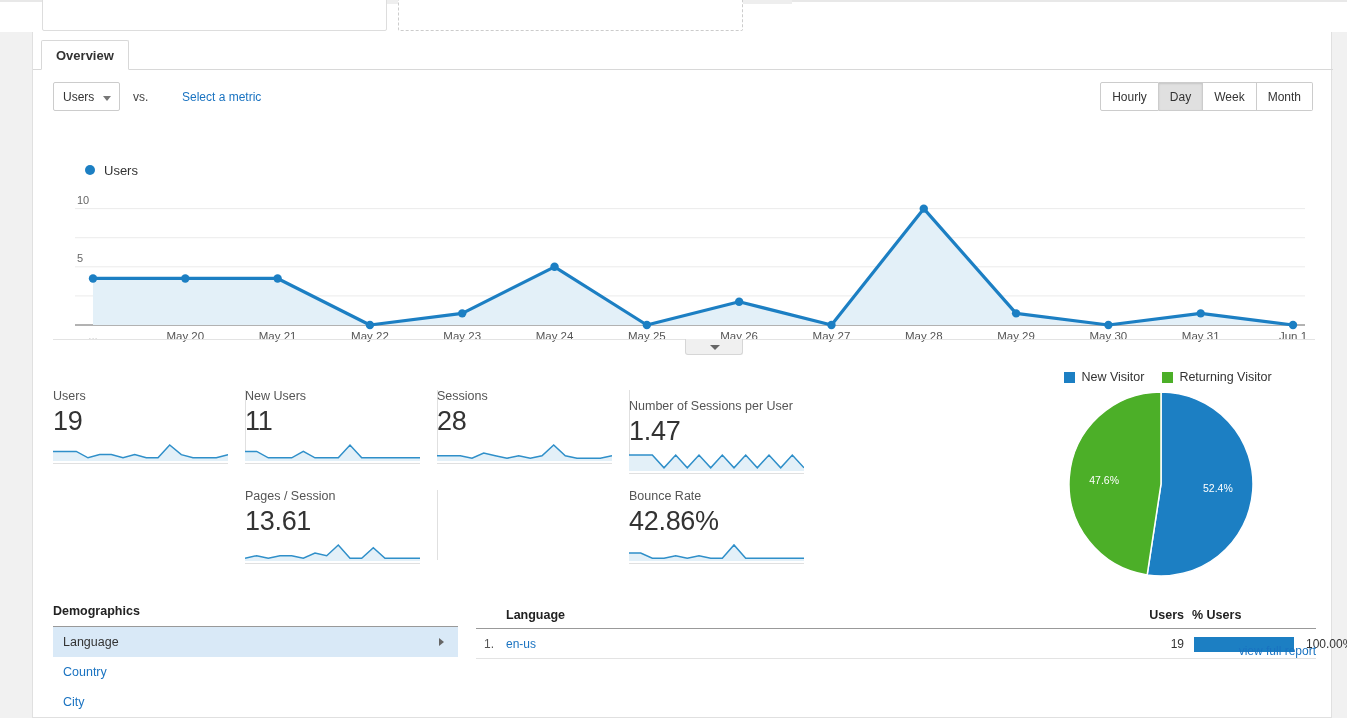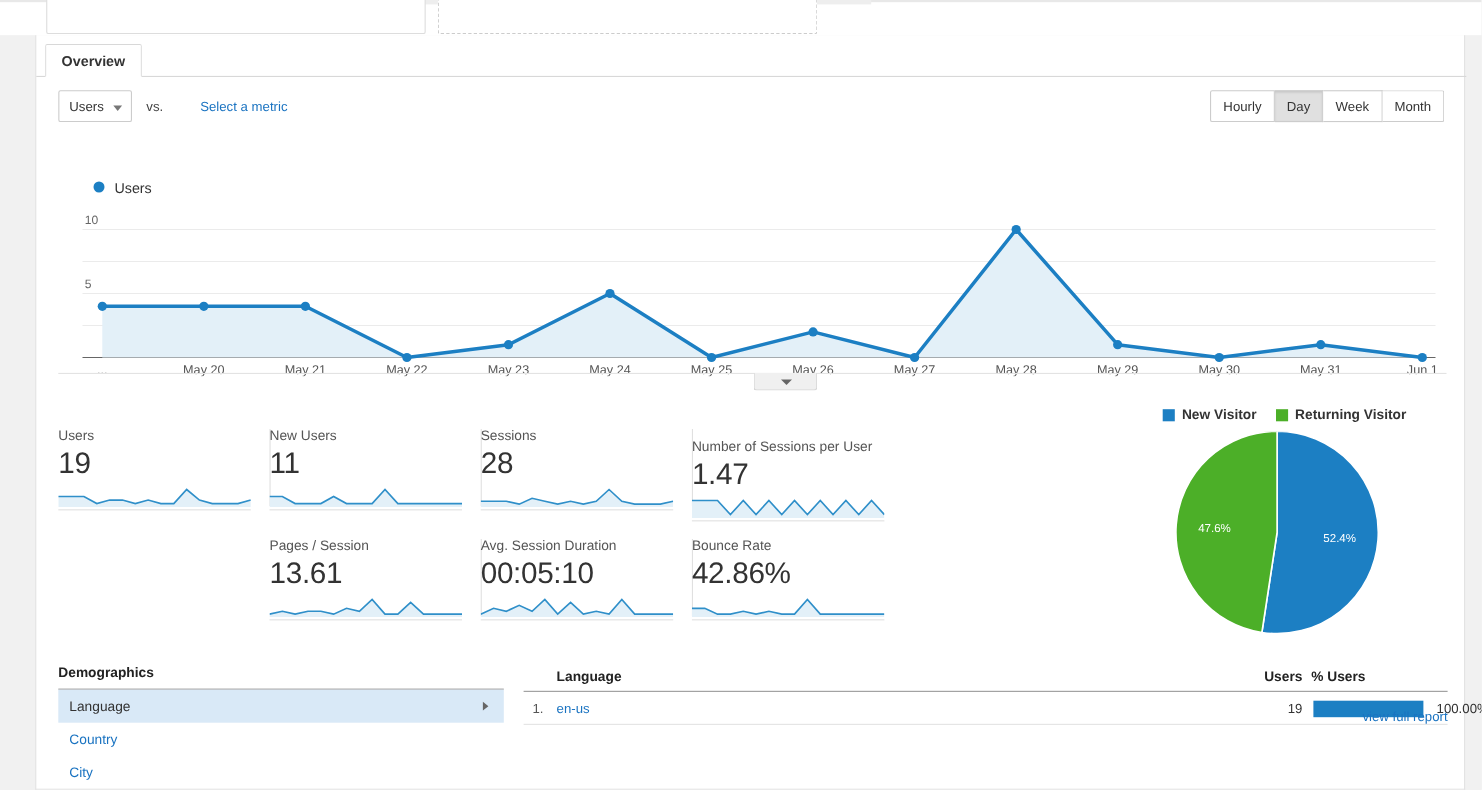--- a/index.html
+++ b/index.html
@@ -98,21 +98,21 @@
   .cards { position:absolute; left:20px; top:330px; width:775px; height:210px; }
   .card { position:absolute; width:193px; height:100px; }
   .card .c-title { position:absolute; left:0; top:27px; font-size:12.5px; color:#555; white-space:nowrap; }
   .card .c-value { position:absolute; left:0; top:44px; font-size:27px; color:#333; font-weight:300; letter-spacing:-0.3px; }
   .card .c-spark { position:absolute; left:0; top:78px; }
   .card .c-sep { position:absolute; right:0; top:28px; width:1px; height:70px; background:#e0e0e0; }
   .card .c-baserule { position:absolute; left:0; bottom:-2px; width:175px; height:1px; background:#e0e0e0; }
 
   
   .pie-wrap { position:absolute; left:1000px; top:330px; width:270px; height:215px; }
-  .pie-legend { position:absolute; left:0; top:8px; width:270px; display:flex; justify-content:center; align-items:flex-end;font-weight:bold; }
+  .pie-legend { position:absolute; left:0; top:8px; width:270px; display:flex; justify-content:center; align-items:flex-end; }
   .pl-item { display:flex; align-items:center; margin:0 9px; }
   .pl-swatch { width:11px; height:11px; margin-right:6px; }
   .pl-text { font-size:12.5px; color:#333; }
 
   
   .demo-col { position:absolute; left:20px; top:572px; width:405px; }
   .demo-head { font-size:12.5px; font-weight:bold; color:#222; padding-bottom:8px; }
   .demo-rule { height:1px; background:#999; }
   .demo-item {
     position:relative; height:30px; line-height:30px; padding-left:10px;
@@ -273,30 +273,20 @@
         <div class="card" style="left: 192px; top: 100px; padding-left: 16px;">
           <div class="c-title">Pages / Session</div>
           <div class="c-value">13.61</div>
           <svg class="c-spark" width="175" height="24">
             <path d="M 0 21 L 0.0 18.3 L 11.7 15.7 L 23.3 18.3 L 35.0 15.7 L 46.7 15.7 L 58.3 18.3 L 70.0 13.0 L 81.7 15.7 L 93.3 5.0 L 105.0 18.3 L 116.7 18.3 L 128.3 7.7 L 140.0 18.3 L 151.7 18.3 L 163.3 18.3 L 175.0 18.3 L 175 21 Z" fill="#e3f0f8"></path>
             <path d="M 0.0 18.3 L 11.7 15.7 L 23.3 18.3 L 35.0 15.7 L 46.7 15.7 L 58.3 18.3 L 70.0 13.0 L 81.7 15.7 L 93.3 5.0 L 105.0 18.3 L 116.7 18.3 L 128.3 7.7 L 140.0 18.3 L 151.7 18.3 L 163.3 18.3 L 175.0 18.3" fill="none" stroke="#2f8fc9" stroke-width="1.5"></path>
           </svg>
           <div class="c-baserule"></div>
           <div class="c-sep"></div>
         </div>
-        <div class="card" style="left: 384px; top: 100px;">
-          <div class="c-title">Avg. Session Duration</div>
-          <div class="c-value">00:05:10</div>
-          <svg class="c-spark" width="175" height="24">
-            <path d="M 0 21 L 0.0 18.3 L 11.7 13.0 L 23.3 15.7 L 35.0 10.3 L 46.7 15.7 L 58.3 5.0 L 70.0 18.3 L 81.7 7.7 L 93.3 18.3 L 105.0 15.7 L 116.7 18.3 L 128.3 5.0 L 140.0 18.3 L 151.7 18.3 L 163.3 18.3 L 175.0 18.3 L 175 21 Z" fill="#e3f0f8"></path>
-            <path d="M 0.0 18.3 L 11.7 13.0 L 23.3 15.7 L 35.0 10.3 L 46.7 15.7 L 58.3 5.0 L 70.0 18.3 L 81.7 7.7 L 93.3 18.3 L 105.0 15.7 L 116.7 18.3 L 128.3 5.0 L 140.0 18.3 L 151.7 18.3 L 163.3 18.3 L 175.0 18.3" fill="none" stroke="#2f8fc9" stroke-width="1.5"></path>
-          </svg>
-          <div class="c-baserule"></div>
-          <div class="c-sep"></div>
-        </div>
         <div class="card" style="left: 576px; top: 100px;">
           <div class="c-title">Bounce Rate</div>
           <div class="c-value">42.86%</div>
           <svg class="c-spark" width="175" height="24">
             <path d="M 0 21 L 0.0 13.0 L 11.7 13.0 L 23.3 18.3 L 35.0 18.3 L 46.7 15.7 L 58.3 18.3 L 70.0 15.7 L 81.7 18.3 L 93.3 18.3 L 105.0 5.0 L 116.7 18.3 L 128.3 18.3 L 140.0 18.3 L 151.7 18.3 L 163.3 18.3 L 175.0 18.3 L 175 21 Z" fill="#e3f0f8"></path>
             <path d="M 0.0 13.0 L 11.7 13.0 L 23.3 18.3 L 35.0 18.3 L 46.7 15.7 L 58.3 18.3 L 70.0 15.7 L 81.7 18.3 L 93.3 18.3 L 105.0 5.0 L 116.7 18.3 L 128.3 18.3 L 140.0 18.3 L 151.7 18.3 L 163.3 18.3 L 175.0 18.3" fill="none" stroke="#2f8fc9" stroke-width="1.5"></path>
           </svg>
           <div class="c-baserule"></div>
         </div>
       </div>

